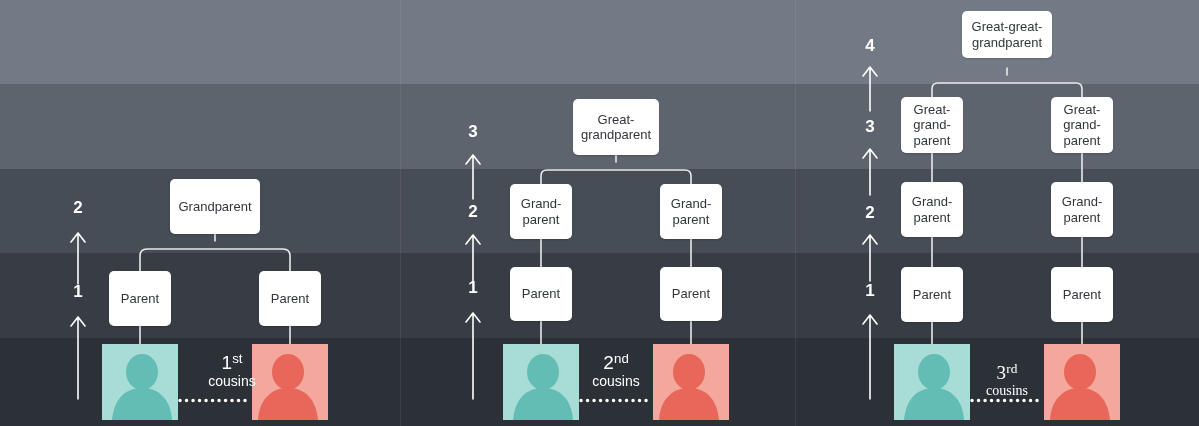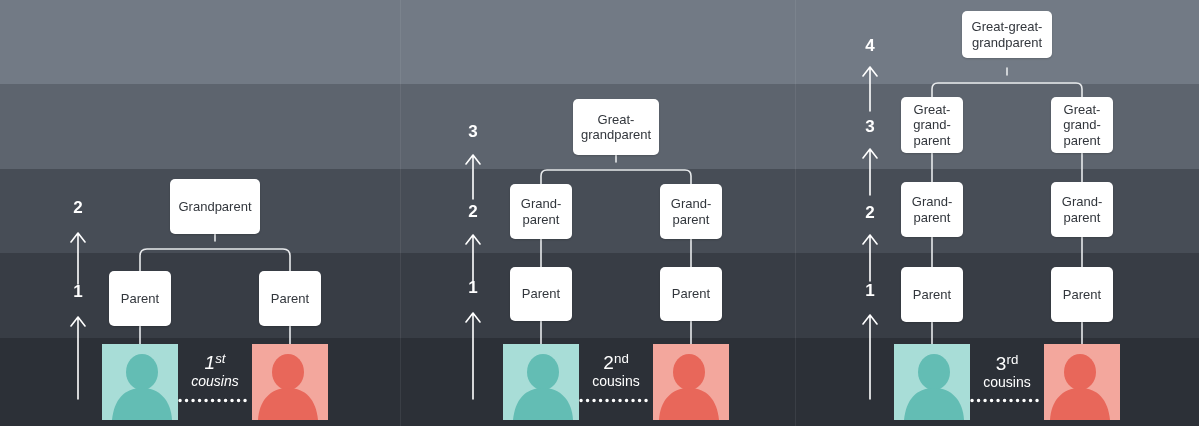--- a/index.html
+++ b/index.html
@@ -118,21 +118,21 @@
       </svg>
     </div>
 
     <div class="step-num" style="left:65px;top:282px;">1</div>
     <div class="arrow" style="left:67px;top:314px;">
       <svg width="22" height="86" viewBox="0 0 22 86">
         <path d="M11 85 L11 4 M4 12 L11 3 L18 12" fill="none" stroke="#ffffff" stroke-width="1.6" stroke-linecap="round" stroke-linejoin="round"></path>
       </svg>
     </div>
 
-    <div class="cousin" style="left:161px;top:352px;font-style:italic;">
+    <div class="cousin" style="left:178px;top:352px;">
       <span class="ord">1</span><sup>st</sup>
       <span class="word">cousins</span>
     </div>
     <div class="dots" style="left:178px;top:398px;">
       <svg width="74" height="5" viewBox="0 0 74 5">
         <line x1="2" y1="2.5" x2="72" y2="2.5" stroke="#ffffff" stroke-width="3.4" stroke-linecap="round" stroke-dasharray="0.1 6.4"></line>
       </svg>
     </div>
   </div>
 
@@ -278,21 +278,21 @@
       </svg>
     </div>
 
     <div class="step-num" style="left:857px;top:281px;">1</div>
     <div class="arrow" style="left:859px;top:312px;">
       <svg width="22" height="88" viewBox="0 0 22 88">
         <path d="M11 87 L11 4 M4 12 L11 3 L18 12" fill="none" stroke="#ffffff" stroke-width="1.6" stroke-linecap="round" stroke-linejoin="round"></path>
       </svg>
     </div>
 
-    <div class="cousin" style="left:953px;top:353px;">
+    <div class="cousin" style="left:953px;top:362px;font-family:Liberation Serif, serif;">
       <span class="ord">3</span><sup>rd</sup>
       <span class="word">cousins</span>
     </div>
     <div class="dots" style="left:970px;top:398px;">
       <svg width="74" height="5" viewBox="0 0 74 5">
         <line x1="2" y1="2.5" x2="72" y2="2.5" stroke="#ffffff" stroke-width="3.4" stroke-linecap="round" stroke-dasharray="0.1 6.4"></line>
       </svg>
     </div>
   </div>
 

